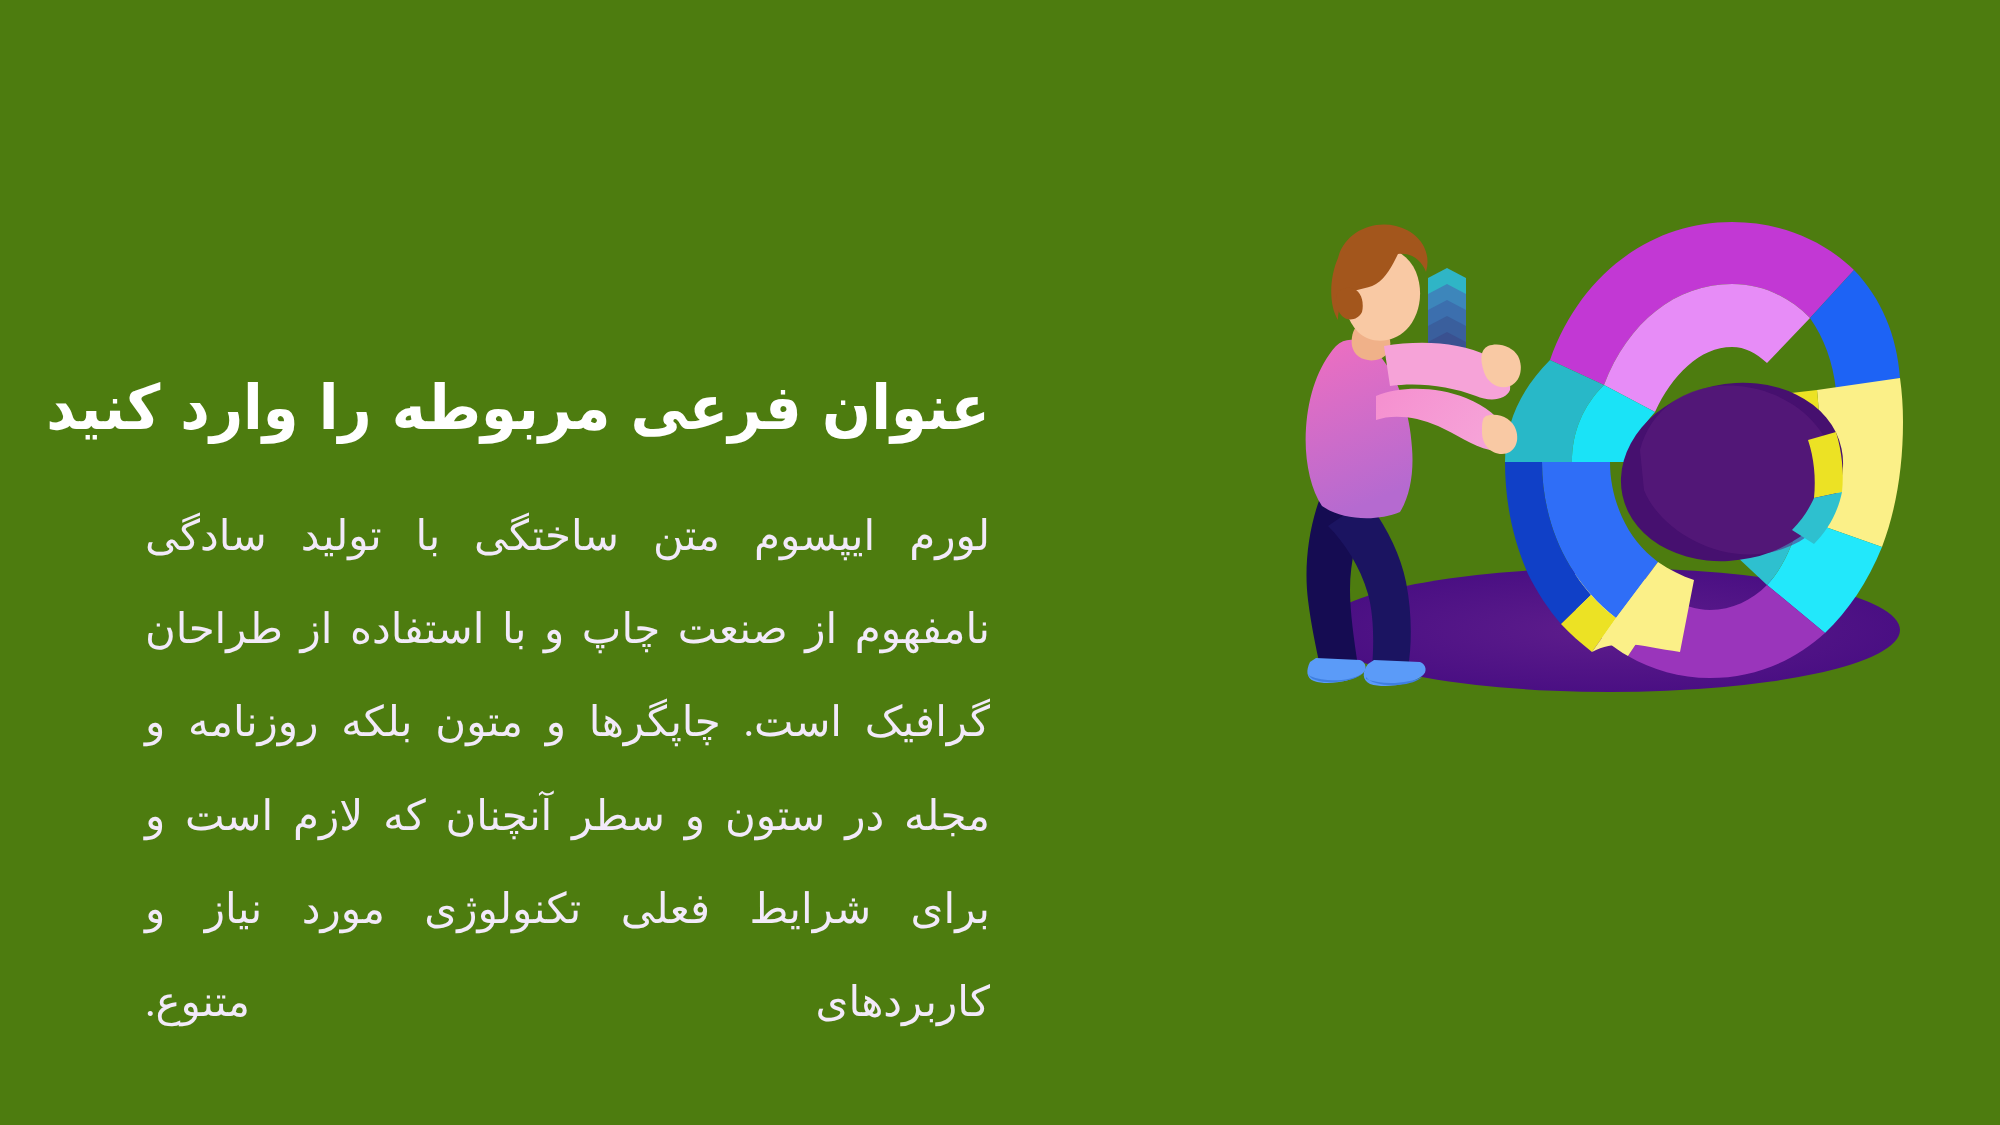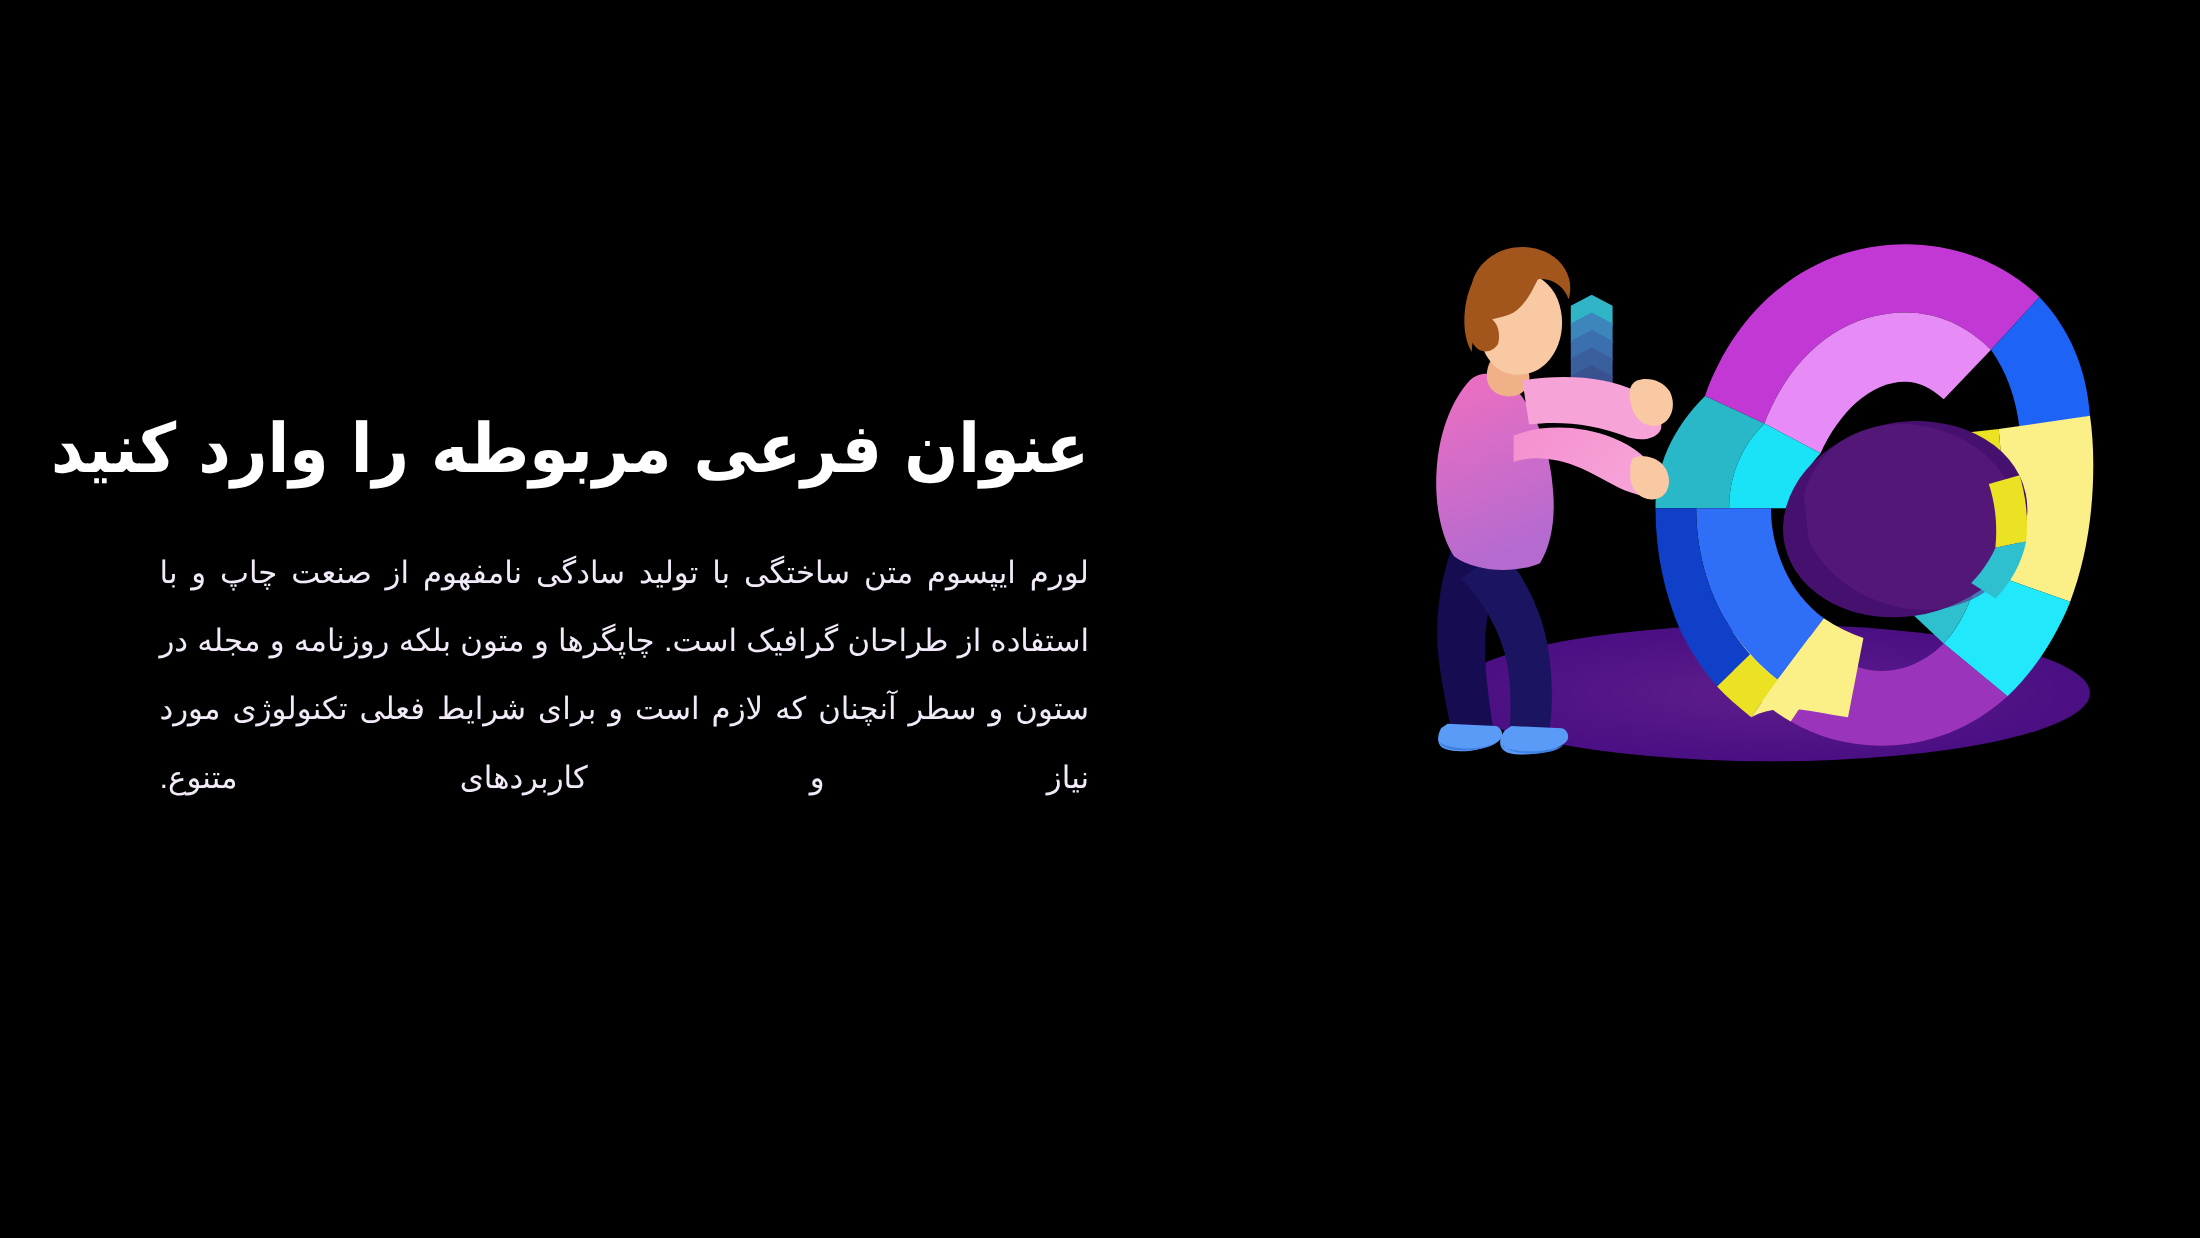--- a/index.html
+++ b/index.html
@@ -9,21 +9,21 @@
     background: #4a0f83;
   }
   body {
     font-family: "DejaVu Sans", "Liberation Sans", sans-serif;
   }
 
   .slide {
     position: relative;
     width: 2000px;
     height: 1125px;
-    background: #000000;
+    background: #4d7c0f;
     overflow: hidden;
   }
 
   
   .text-block {
     position: absolute;
     right: 1010px;            
     top: 372px;
     width: 845px;
     text-align: right;
@@ -40,27 +40,27 @@
     white-space: nowrap;
     text-align: right;
     font-family: "DejaVu Sans", "Liberation Sans", sans-serif;
     transform: scaleX(0.93);
     transform-origin: right center;
   }
 
   .body-copy {
     margin: 46px 0 0 0;
     color: #f2eaf9;
-    font-size: 28px;
+    font-size: 42px;
     font-weight: 400;
     line-height: 2.22;
     text-align: justify;
     text-align-last: justify;
     direction: rtl;
-    font-family: Liberation Sans, sans-serif;
+    font-family: Liberation Serif, serif;
   }
 
   
   .illustration {
     position: absolute;
     left: 1280px;
     top: 200px;
     width: 620px;
     height: 500px;
   }

